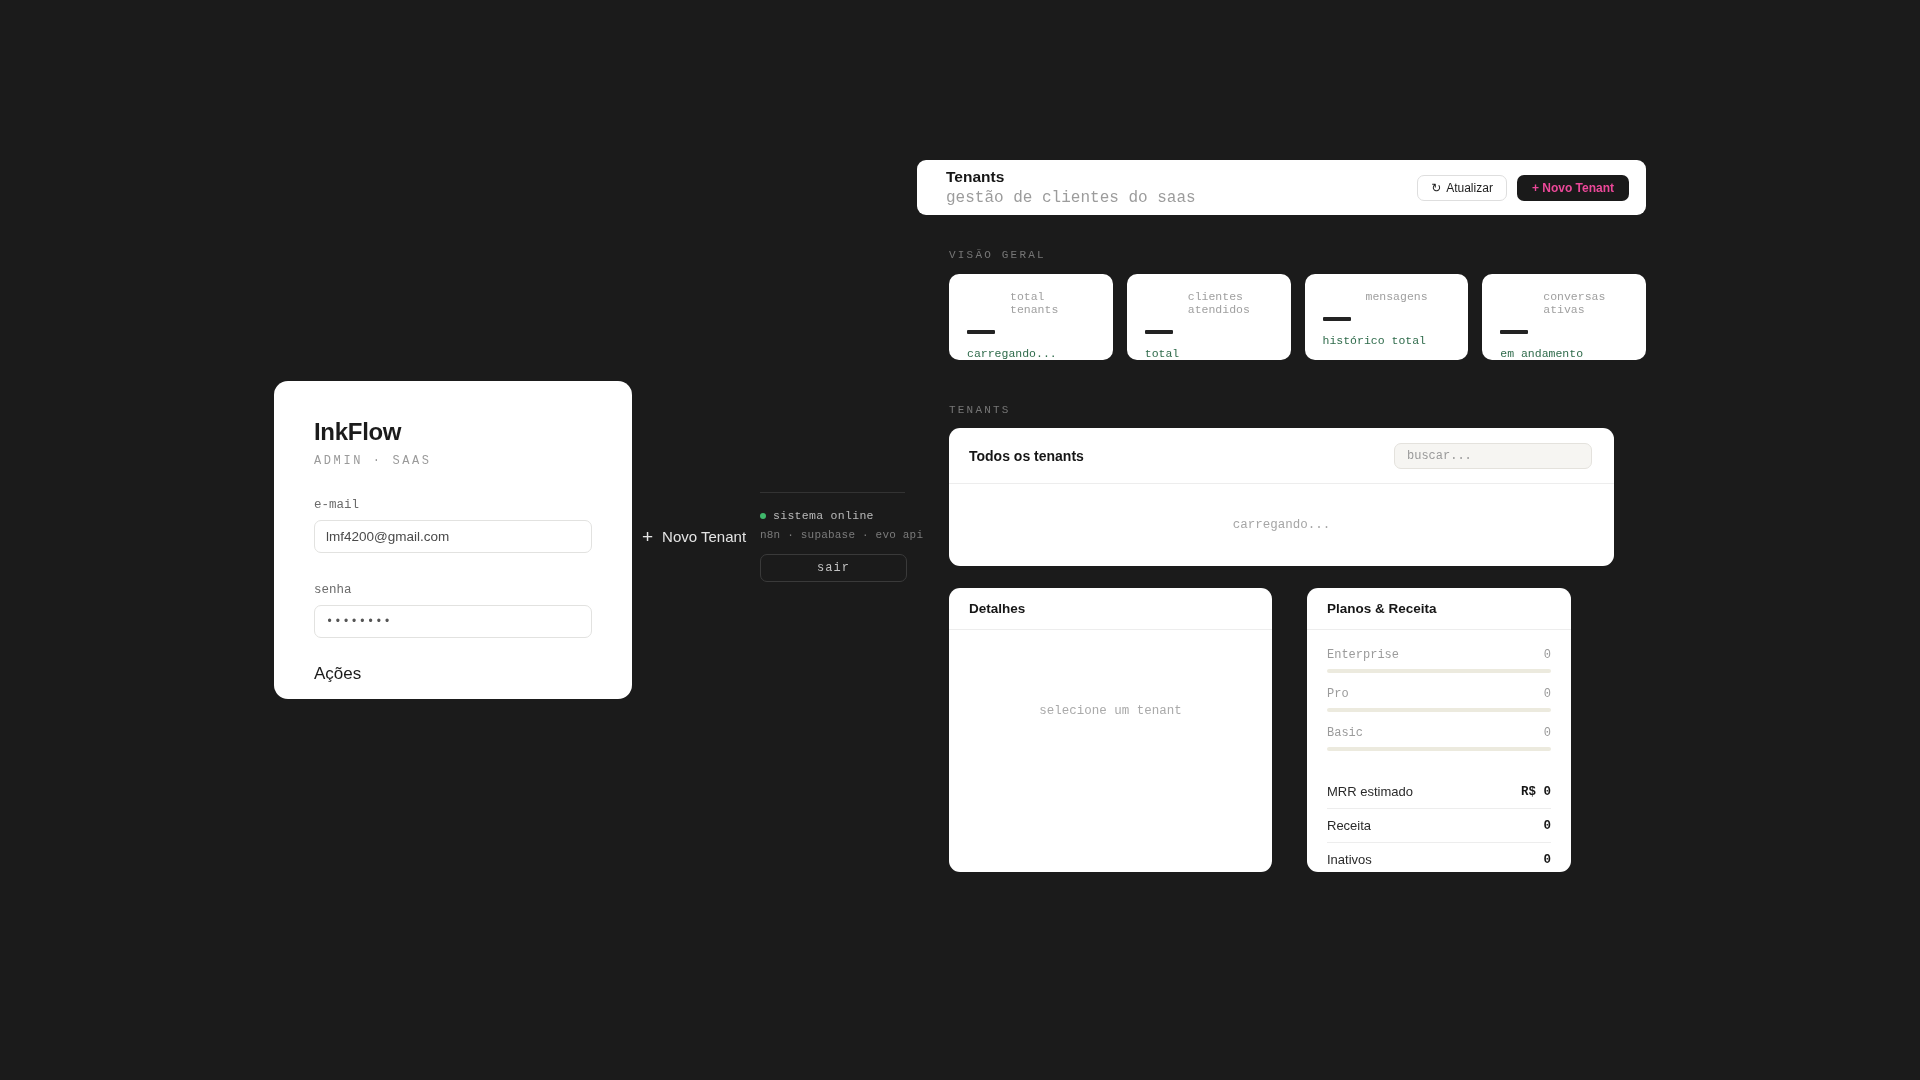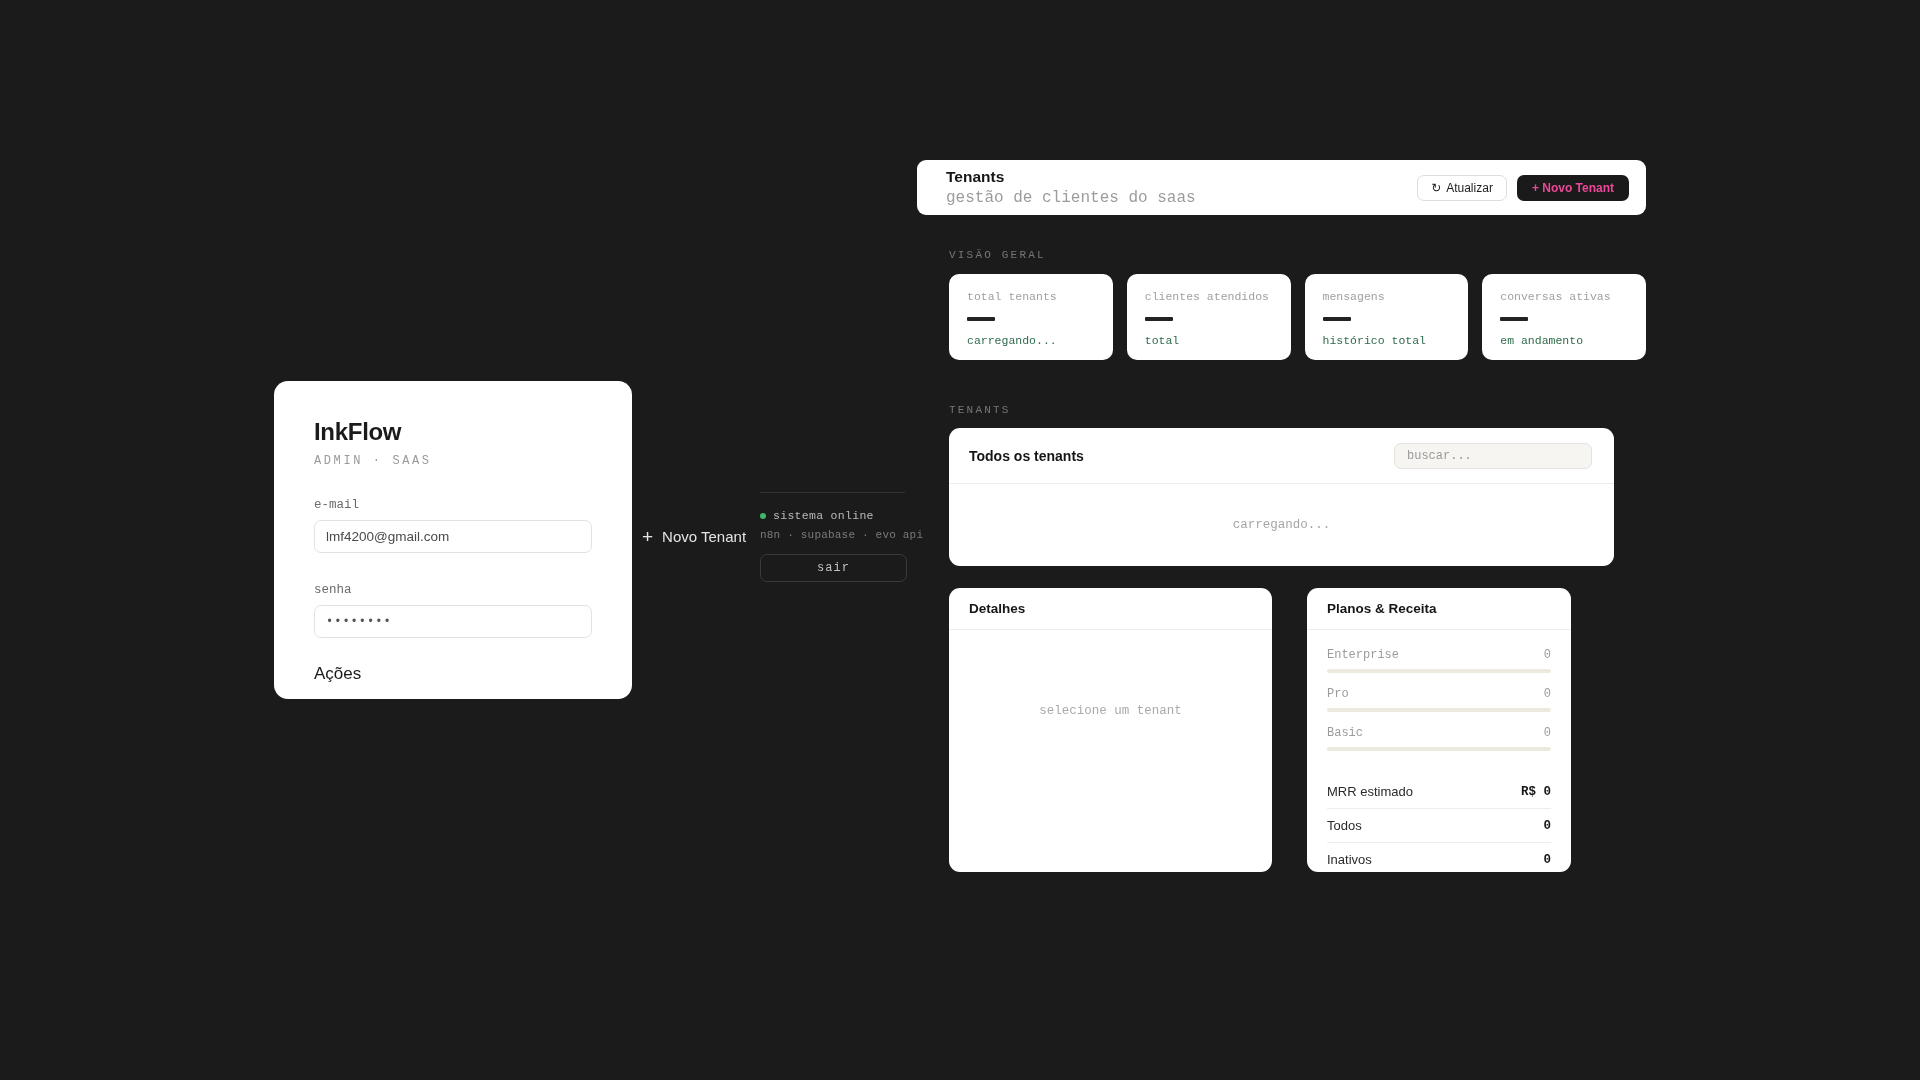--- a/index.html
+++ b/index.html
@@ -235,20 +235,21 @@
     height: 86px;
     background: #ffffff;
     border-radius: 10px;
     box-sizing: border-box;
     padding: 16px 18px 0 18px;
   }
   .stat-label {
     font-family: "Liberation Mono", monospace;
     font-size: 11.5px;
     color: #a0a0a0;
+    margin-left: 43px;
   }
   .stat-dash {
     width: 28px;
     height: 4px;
     background: #232323;
     border-radius: 1px;
     margin-top: 14px;
   }
   .stat-foot {
     font-family: "Liberation Mono", monospace;
@@ -484,21 +485,21 @@
         </div>
         <div class="plan-bar"></div>
 
         <div class="kv-spacer"></div>
 
         <div class="kv-row">
           <span>MRR estimado</span>
           <span class="kv-val">R$ 0</span>
         </div>
         <div class="kv-row">
-          <span>Todos</span>
+          <span>Receita</span>
           <span class="kv-val">0</span>
         </div>
         <div class="kv-row">
           <span>Inativos</span>
           <span class="kv-val">0</span>
         </div>
 
       </div>
     </div>
 

